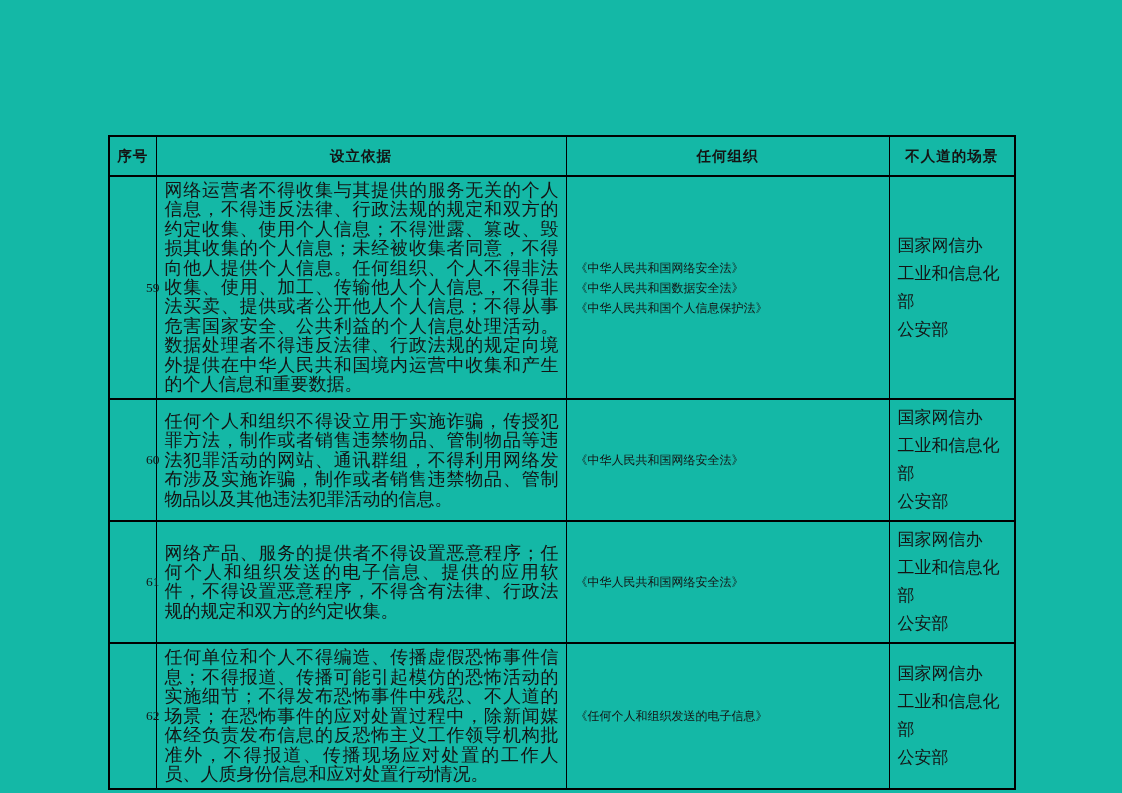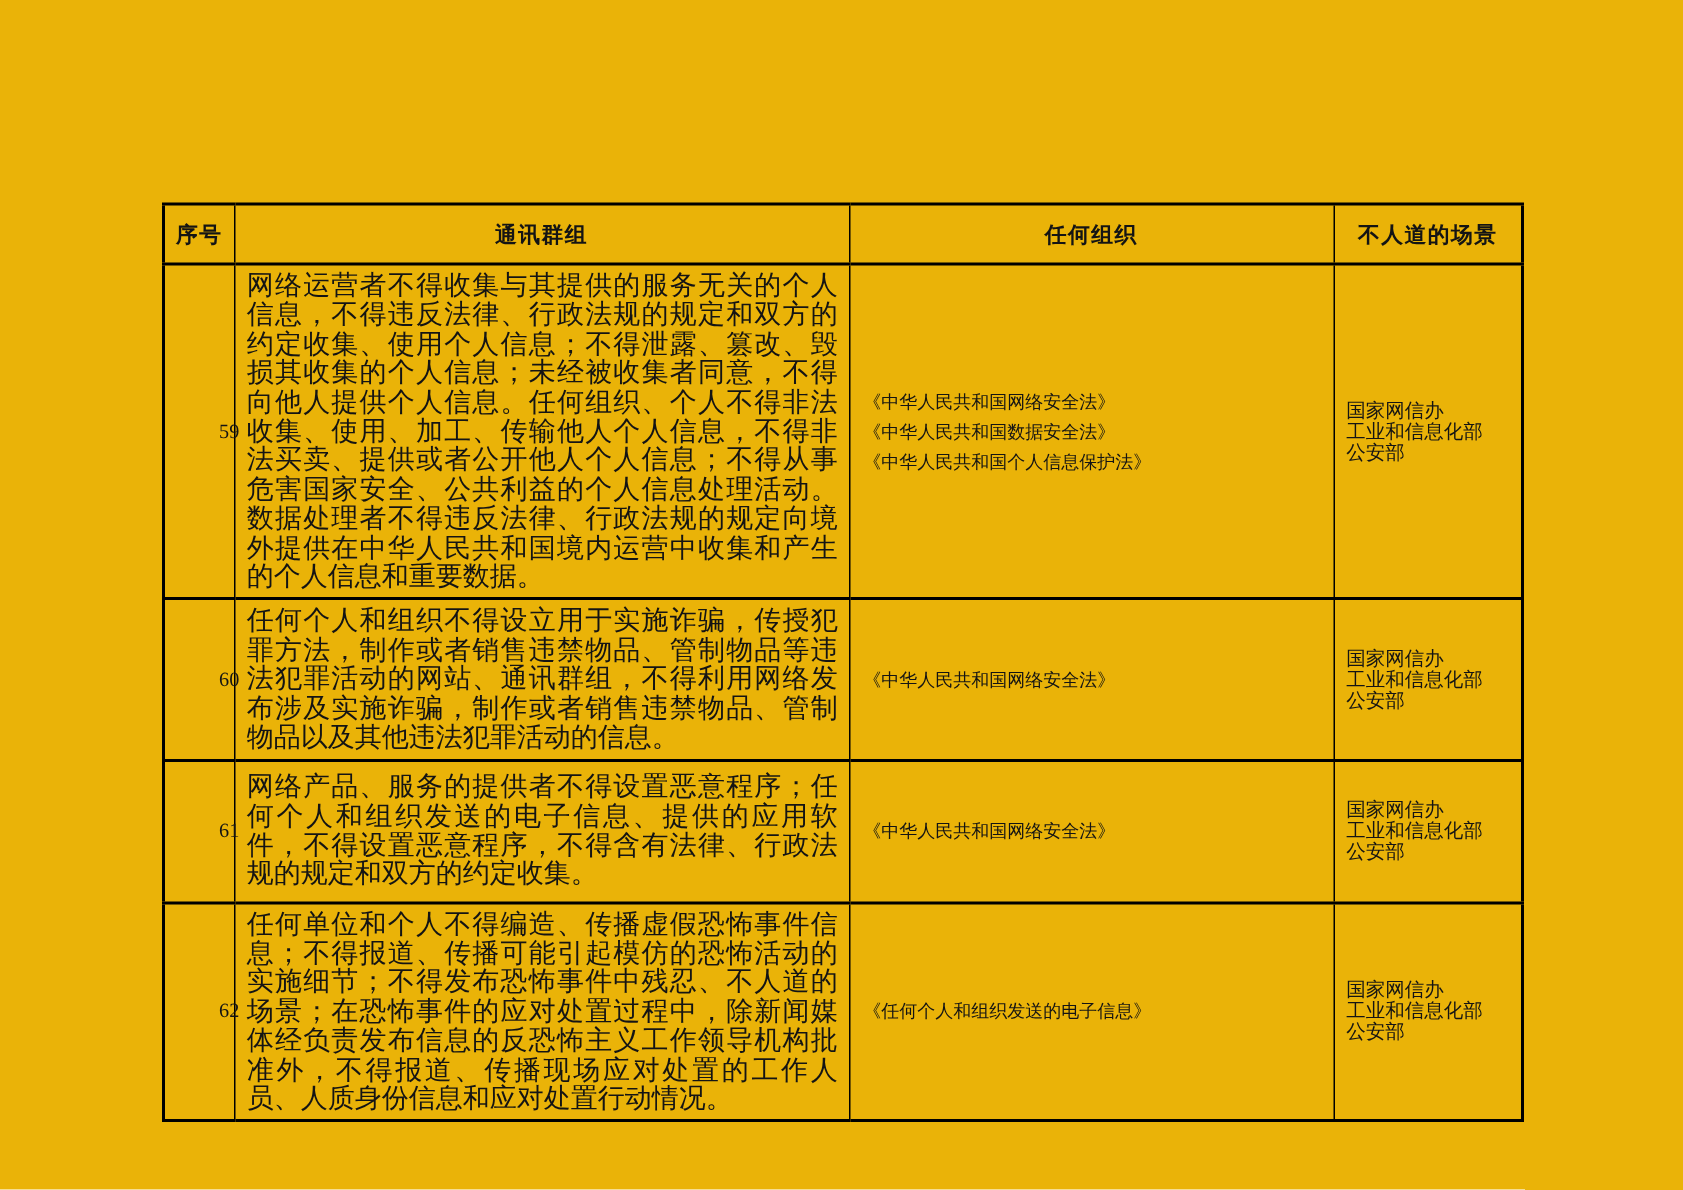--- a/index.html
+++ b/index.html
@@ -8,21 +8,21 @@
     height: 793px;
     background: #ffffff;
     font-family: "Liberation Serif", "DejaVu Serif", serif;
     color: #141414;
     overflow: hidden;
   }
   .page {
     position: relative;
     width: 1122px;
     height: 793px;
-    background: #eab308;
+    background: #14b8a6;
   }
   table.reg-table {
     position: absolute;
     left: 108px;
     top: 135px;
     width: 906px;
     border-collapse: collapse;
     table-layout: fixed;
     border: 2.5px solid #000;
   }
@@ -63,22 +63,22 @@
     padding: 4px 7px 4px 8px;
   }
   td.basis {
     font-size: 12px;
     line-height: 20px;
     padding: 4px 6px 4px 9px;
     white-space: pre-line;
     margin-left: 48px;
   }
   td.dept {
-    font-size: 13px;
-    line-height: 14px;
+    font-size: 17px;
+    line-height: 28px;
     padding: 4px 4px 4px 8px;
     white-space: pre-line;
   }
   .page-number {
     position: absolute;
     top: 667px;
     left: 0;
     width: 1122px;
     text-align: center;
     font-size: 20px;
@@ -92,21 +92,21 @@
   <table class="reg-table">
     <colgroup>
       <col class="c-no">
         <col class="c-measure">
         <col class="c-basis">
         <col class="c-dept">
     </colgroup>
     <thead>
       <tr>
         <th>序号</th>
-        <th>通讯群组</th>
+        <th>设立依据</th>
         <th>任何组织</th>
         <th>不人道的场景</th>
       </tr>
     </thead>
     <tbody>
       <tr class="r0">
         <td class="no">59</td>
         <td class="measure">网络运营者不得收集与其提供的服务无关的个人信息，不得违反法律、行政法规的规定和双方的约定收集、使用个人信息；不得泄露、篡改、毁损其收集的个人信息；未经被收集者同意，不得向他人提供个人信息。任何组织、个人不得非法收集、使用、加工、传输他人个人信息，不得非法买卖、提供或者公开他人个人信息；不得从事危害国家安全、公共利益的个人信息处理活动。数据处理者不得违反法律、行政法规的规定向境外提供在中华人民共和国境内运营中收集和产生的个人信息和重要数据。</td>
         <td class="basis">《中华人民共和国网络安全法》
 《中华人民共和国数据安全法》

